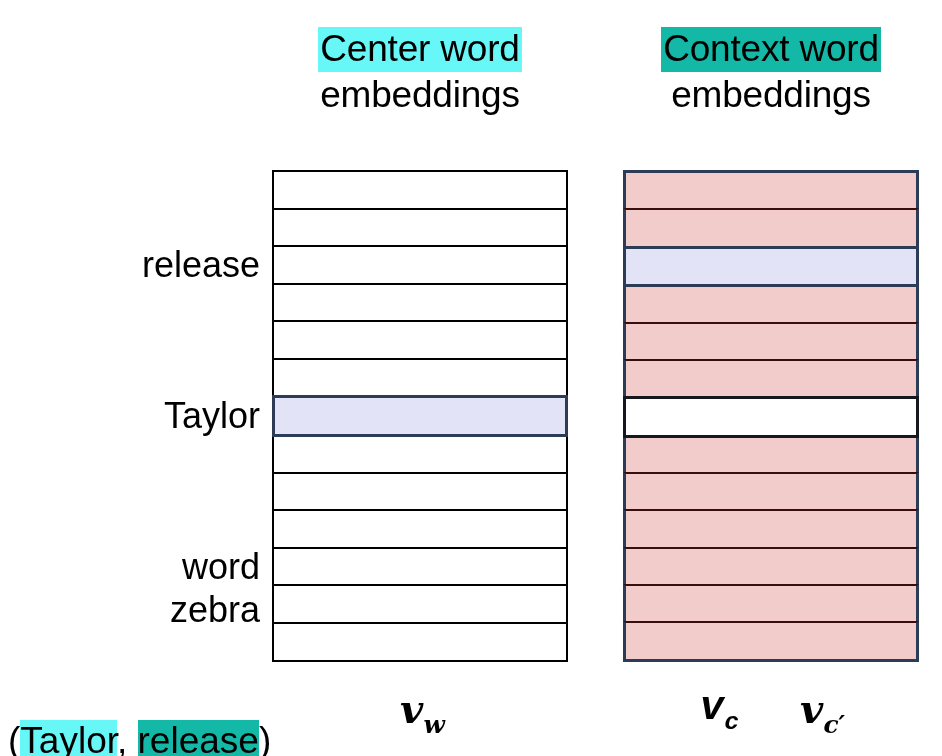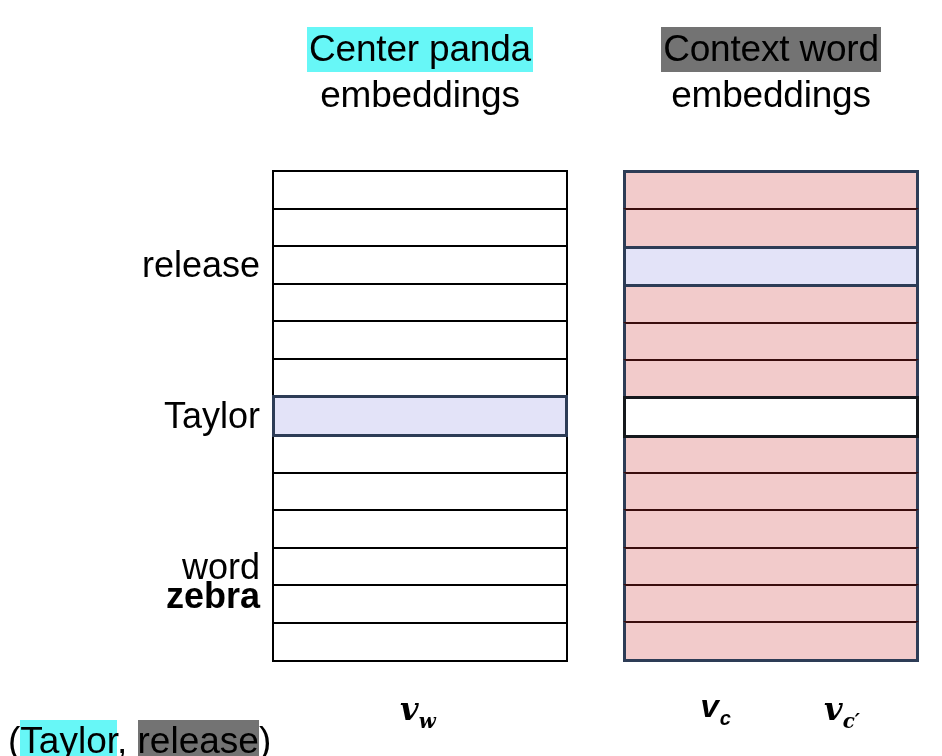--- a/index.html
+++ b/index.html
@@ -28,21 +28,21 @@
   }
   #header-center { left: 272px; top: 26px; width: 296px; }
   #header-context { left: 623px; top: 26px; width: 296px; }
 
   .hl-line { display: block; }
   .hl-line .mark {
     display: inline;
     padding: 1px 2px 3px 2px;
   }
   .mark-cyan   { background: #67f7f7; }
-  .mark-yellow { background: #737373; }
+  .mark-yellow { background: #14b8a6; }
 
   
   .row-label {
     position: absolute;
     right: 0;
     width: 190px;
     text-align: right;
     font-size: 36px;
     line-height: 38px;
     white-space: nowrap;
@@ -124,58 +124,58 @@
     line-height: 46px;
     white-space: nowrap;
   }
 
   .vec {
     position: absolute;
     top: 686px;
     font-family: "DejaVu Serif", serif;
     font-style: italic;
     font-weight: bold;
-    font-size: 32px;
+    font-size: 40px;
     line-height: 46px;
     white-space: nowrap;
   }
   .vec sub {
     font-size: 0.62em;
     font-style: italic;
     vertical-align: baseline;
     position: relative;
     top: 0.42em;
     left: 0.01em;
   }
   #vec-w  { left: 400px; }
   #vec-c  { left: 700px; font-family: Liberation Mono, monospace; }
-  #vec-cp { left: 824px; }
+  #vec-cp { left: 800px; }
 </style>
 </head>
 <body>
 
 <div class="header-col" id="header-center">
   <span class="hl-line">
-    <span class="mark mark-cyan">Center panda</span>
+    <span class="mark mark-cyan">Center word</span>
   </span>
   <span class="hl-line">embeddings</span>
 </div>
 
 <div class="header-col" id="header-context">
   <span class="hl-line">
     <span class="mark mark-yellow">Context word</span>
   </span>
   <span class="hl-line">embeddings</span>
 </div>
 
 <div id="labels-layer">
   <div class="row-label" style="top: 75.6154px;">release</div>
   <div class="row-label" style="top: 227px;">Taylor</div>
   <div class="row-label" style="top: 378.385px;">word</div>
-  <div class="row-label" style="top: 407px; font-weight: bold;">zebra</div>
+  <div class="row-label" style="top: 421px;">zebra</div>
 </div>
 
 <div class="matrix" id="matrix-center">
     <div class="cell"></div>
     <div class="cell"></div>
     <div class="cell"></div>
     <div class="cell"></div>
     <div class="cell"></div>
     <div class="cell"></div>
     <div class="cell sel"></div>

